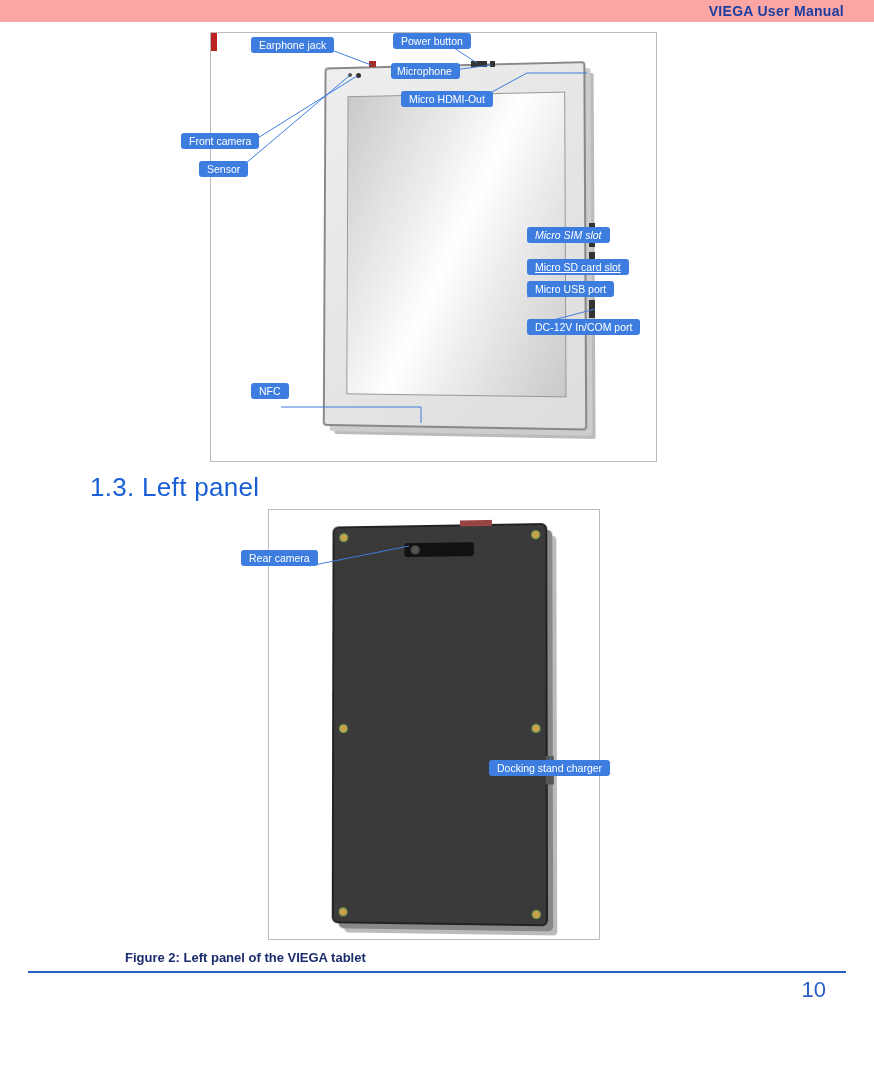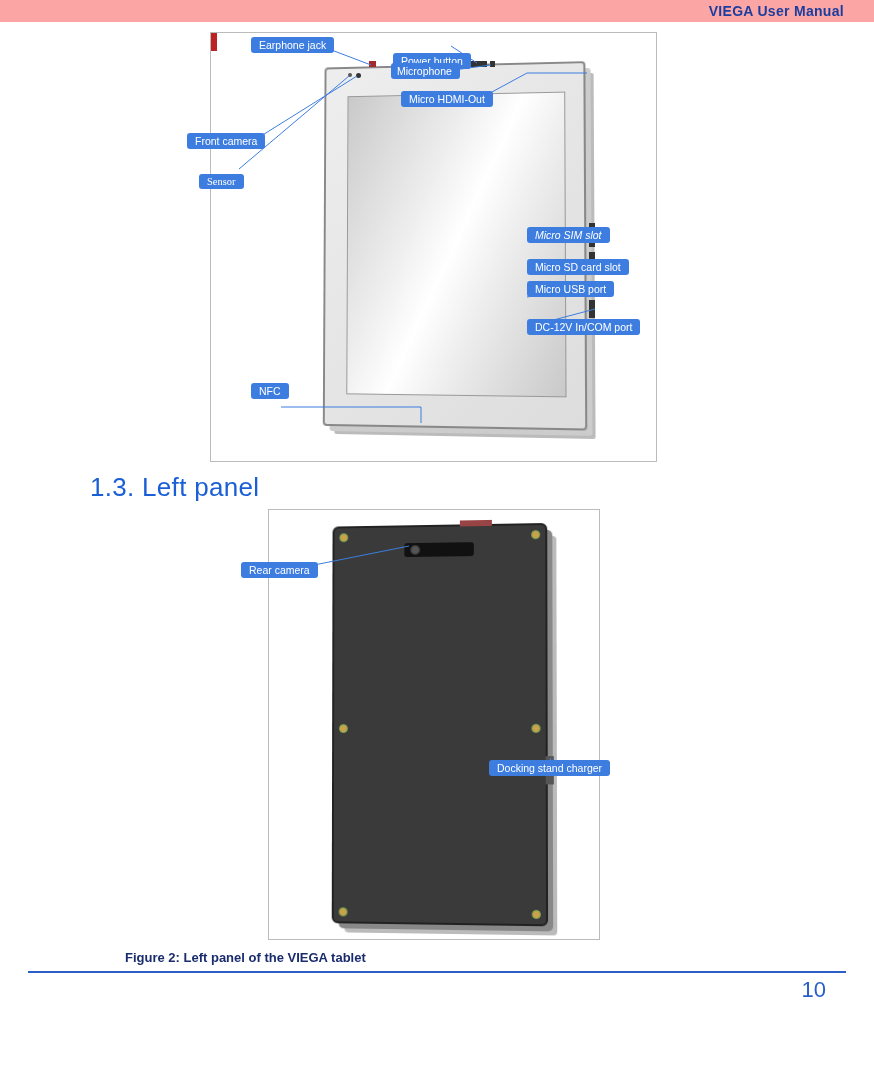--- a/index.html
+++ b/index.html
@@ -135,27 +135,27 @@
     <div class="mk-sensor"></div>
     <div class="marker-red mk-earphone"></div>
     <div class="marker-dark mk-power"></div>
     <div class="marker-dark mk-mic"></div>
     <div class="marker-dark mk-sim"></div>
     <div class="marker-dark mk-sd"></div>
     <div class="mk-usb"></div>
     <div class="marker-dark mk-dc"></div>
 
     <div class="label" style="left:40px; top:4px;">Earphone jack</div>
-    <div class="label" style="left:182px; top:20px;">Power button</div>
+    <div class="label" style="left:182px; top:0;">Power button</div>
     <div class="label" style="left:180px; top:30px;padding-left:6px;">Microphone</div>
     <div class="label" style="left:190px; top:58px;">Micro HDMI-Out</div>
-    <div class="label" style="left:-30px; top:100px;margin-left:6px;">Front camera</div>
-    <div class="label" style="left:-12px; top:141px;font-family:Liberation Serif, serif;">Sensor</div>
+    <div class="label" style="left:-30px; top:100px;">Front camera</div>
+    <div class="label" style="left:-12px; top:128px;">Sensor</div>
     <div class="label" style="left:316px; top:194px;font-style:italic;">Micro SIM slot</div>
-    <div class="label" style="left:316px; top:226px;">Micro SD card slot</div>
+    <div class="label" style="left:316px; top:226px;text-decoration:underline;">Micro SD card slot</div>
     <div class="label" style="left:316px; top:248px;">Micro USB port</div>
     <div class="label" style="left:316px; top:286px;">DC-12V In/COM port</div>
     <div class="label" style="left:40px; top:350px;">NFC</div>
 
     <svg class="leads">
       <polyline class="lead" points="110,13 160,32"></polyline>
       <polyline class="lead" points="240,13 266,30"></polyline>
       <polyline class="lead" points="235,38 280,32"></polyline>
       <polyline class="lead" points="268,66 316,40 376,40"></polyline>
       <polyline class="lead" points="42,108 146,43"></polyline>
@@ -177,21 +177,21 @@
         <div class="screw s2"></div>
       <div class="screw s3"></div>
         <div class="screw s4"></div>
       <div class="screw s5"></div>
         <div class="screw s6"></div>
       <div class="camera-strip"></div>
       <div class="mk-dock-notch"></div>
       <div class="mk-top-notch"></div>
     </div>
 
-    <div class="label" style="left:-28px; top:52px;">Rear camera</div>
+    <div class="label" style="left:-28px; top:40px;">Rear camera</div>
     <div class="label" style="left:220px; top:250px;">Docking stand charger</div>
 
     <svg class="leads">
       <polyline class="lead" points="40,56 140,36"></polyline>
       <polyline class="lead" points="278,258 220,258"></polyline>
       <polyline class="lead" points="278,258 282,248"></polyline>
     </svg>
   </div>
 
   <div class="figure-caption last">Figure 2: Left panel of the VIEGA tablet</div>

